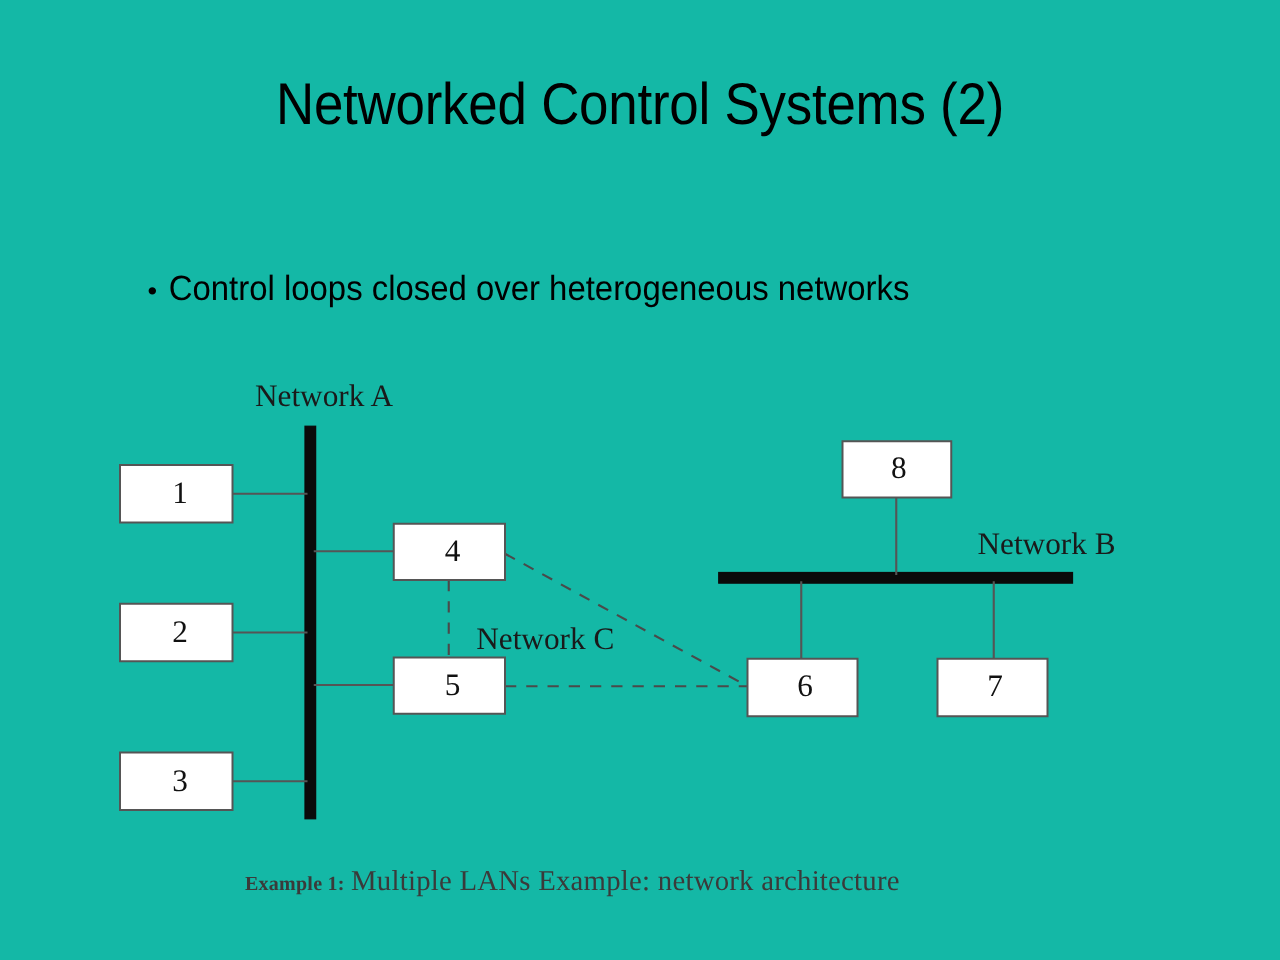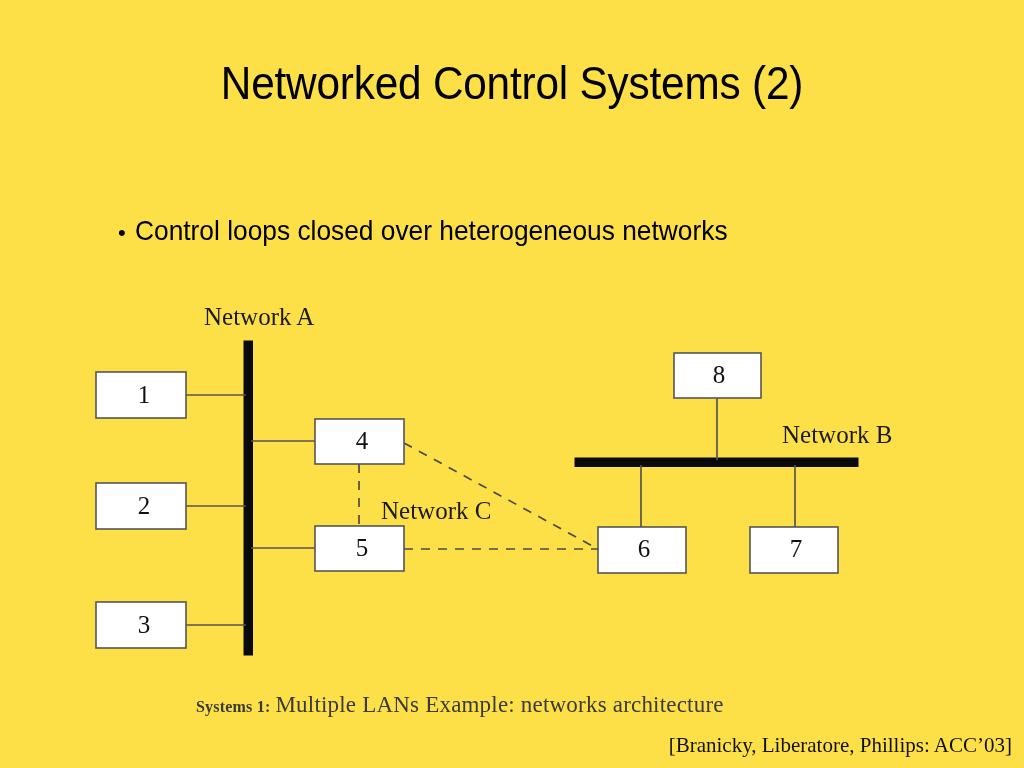--- a/index.html
+++ b/index.html
@@ -13,21 +13,21 @@
     height: 768px;
     position: relative;
     overflow: hidden;
     font-family: "Liberation Sans", sans-serif;
     color: #000000;
   }
 
   .slide {
     position: absolute;
     inset: 0;
-    background: #fde047;
+    background: #14b8a6;
   }
 
   
   .slide-title {
     position: absolute;
     left: 0;
     top: 55px;
     width: 1024px;
     text-align: center;
     font-family: "Liberation Sans Narrow", "Liberation Sans", sans-serif;
@@ -225,18 +225,17 @@
 
       <g>
         <rect class="node-box" x="594" y="65" width="87" height="45"></rect>
         <text class="node-label" x="639" y="89">8</text>
       </g>
 
     </svg>
   </div>
 
   <div class="fig-caption">
-    <span class="cap-num">Systems 1:</span><span class="cap-text">Multiple LANs Example: networks architecture</span>
+    <span class="cap-num">Example 1:</span><span class="cap-text">Multiple LANs Example: network architecture</span>
   </div>
 
-  <div class="citation">[Branicky, Liberatore, Phillips: ACC’03]</div>
 
 </div>
 
 </body></html>

